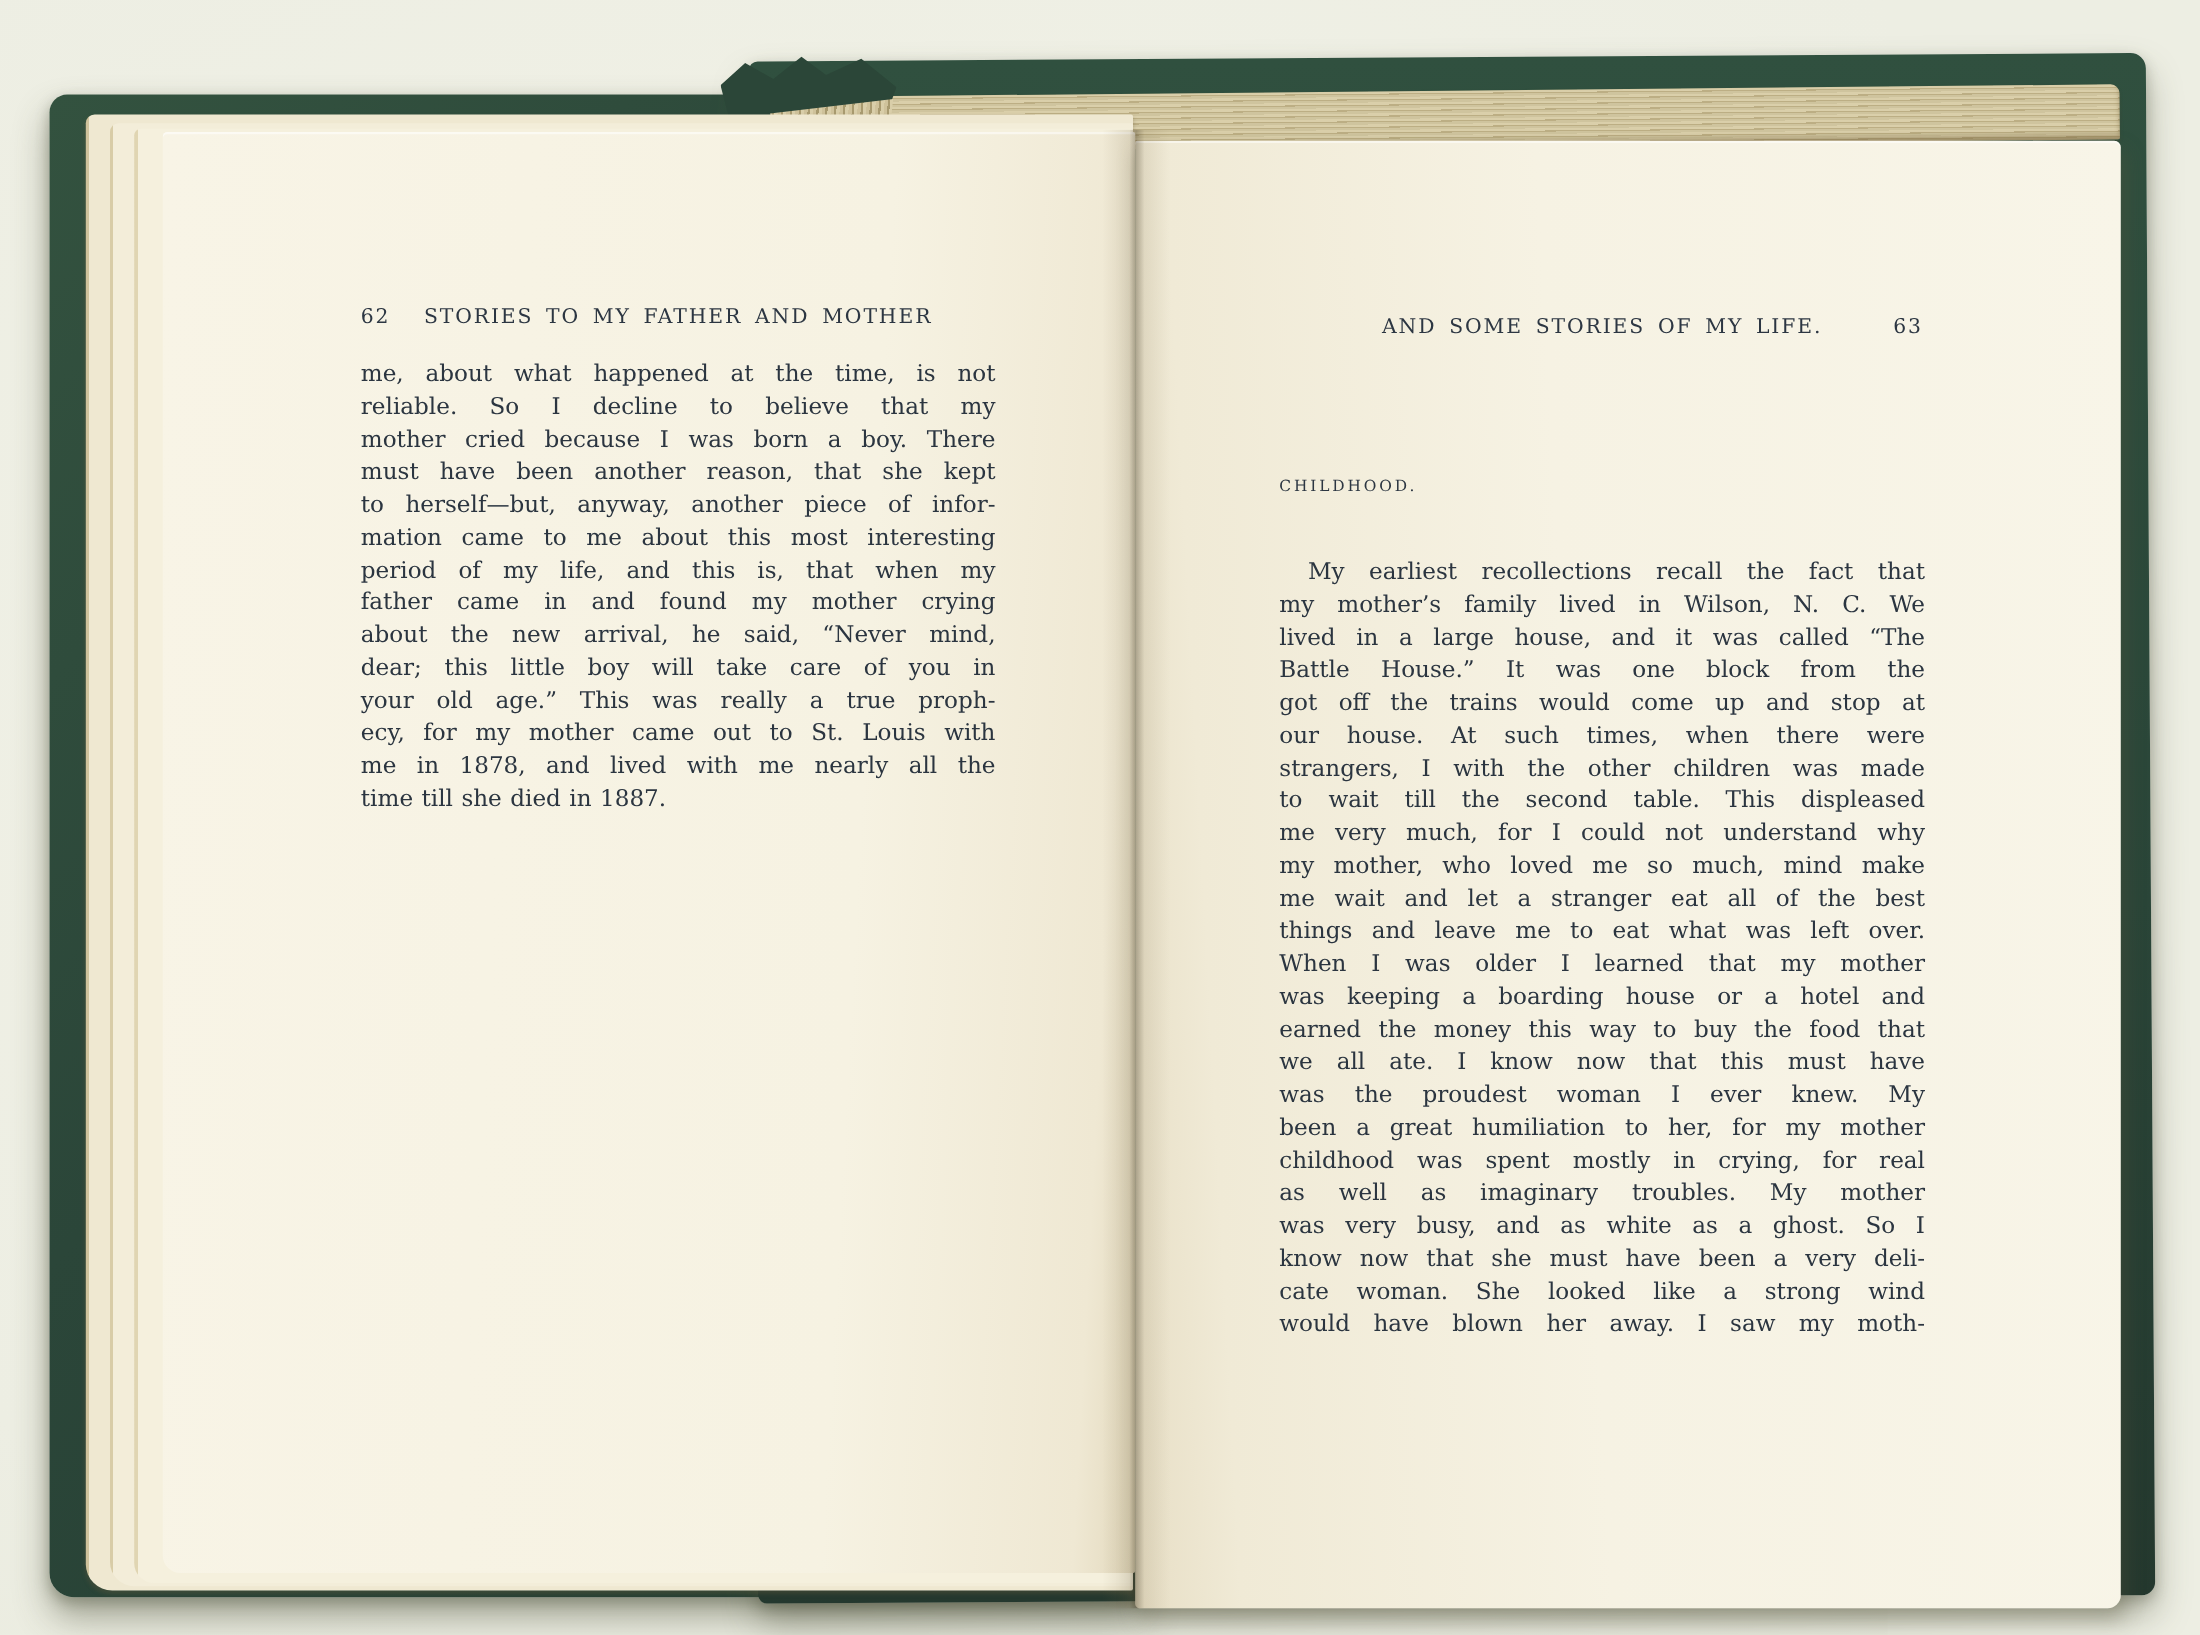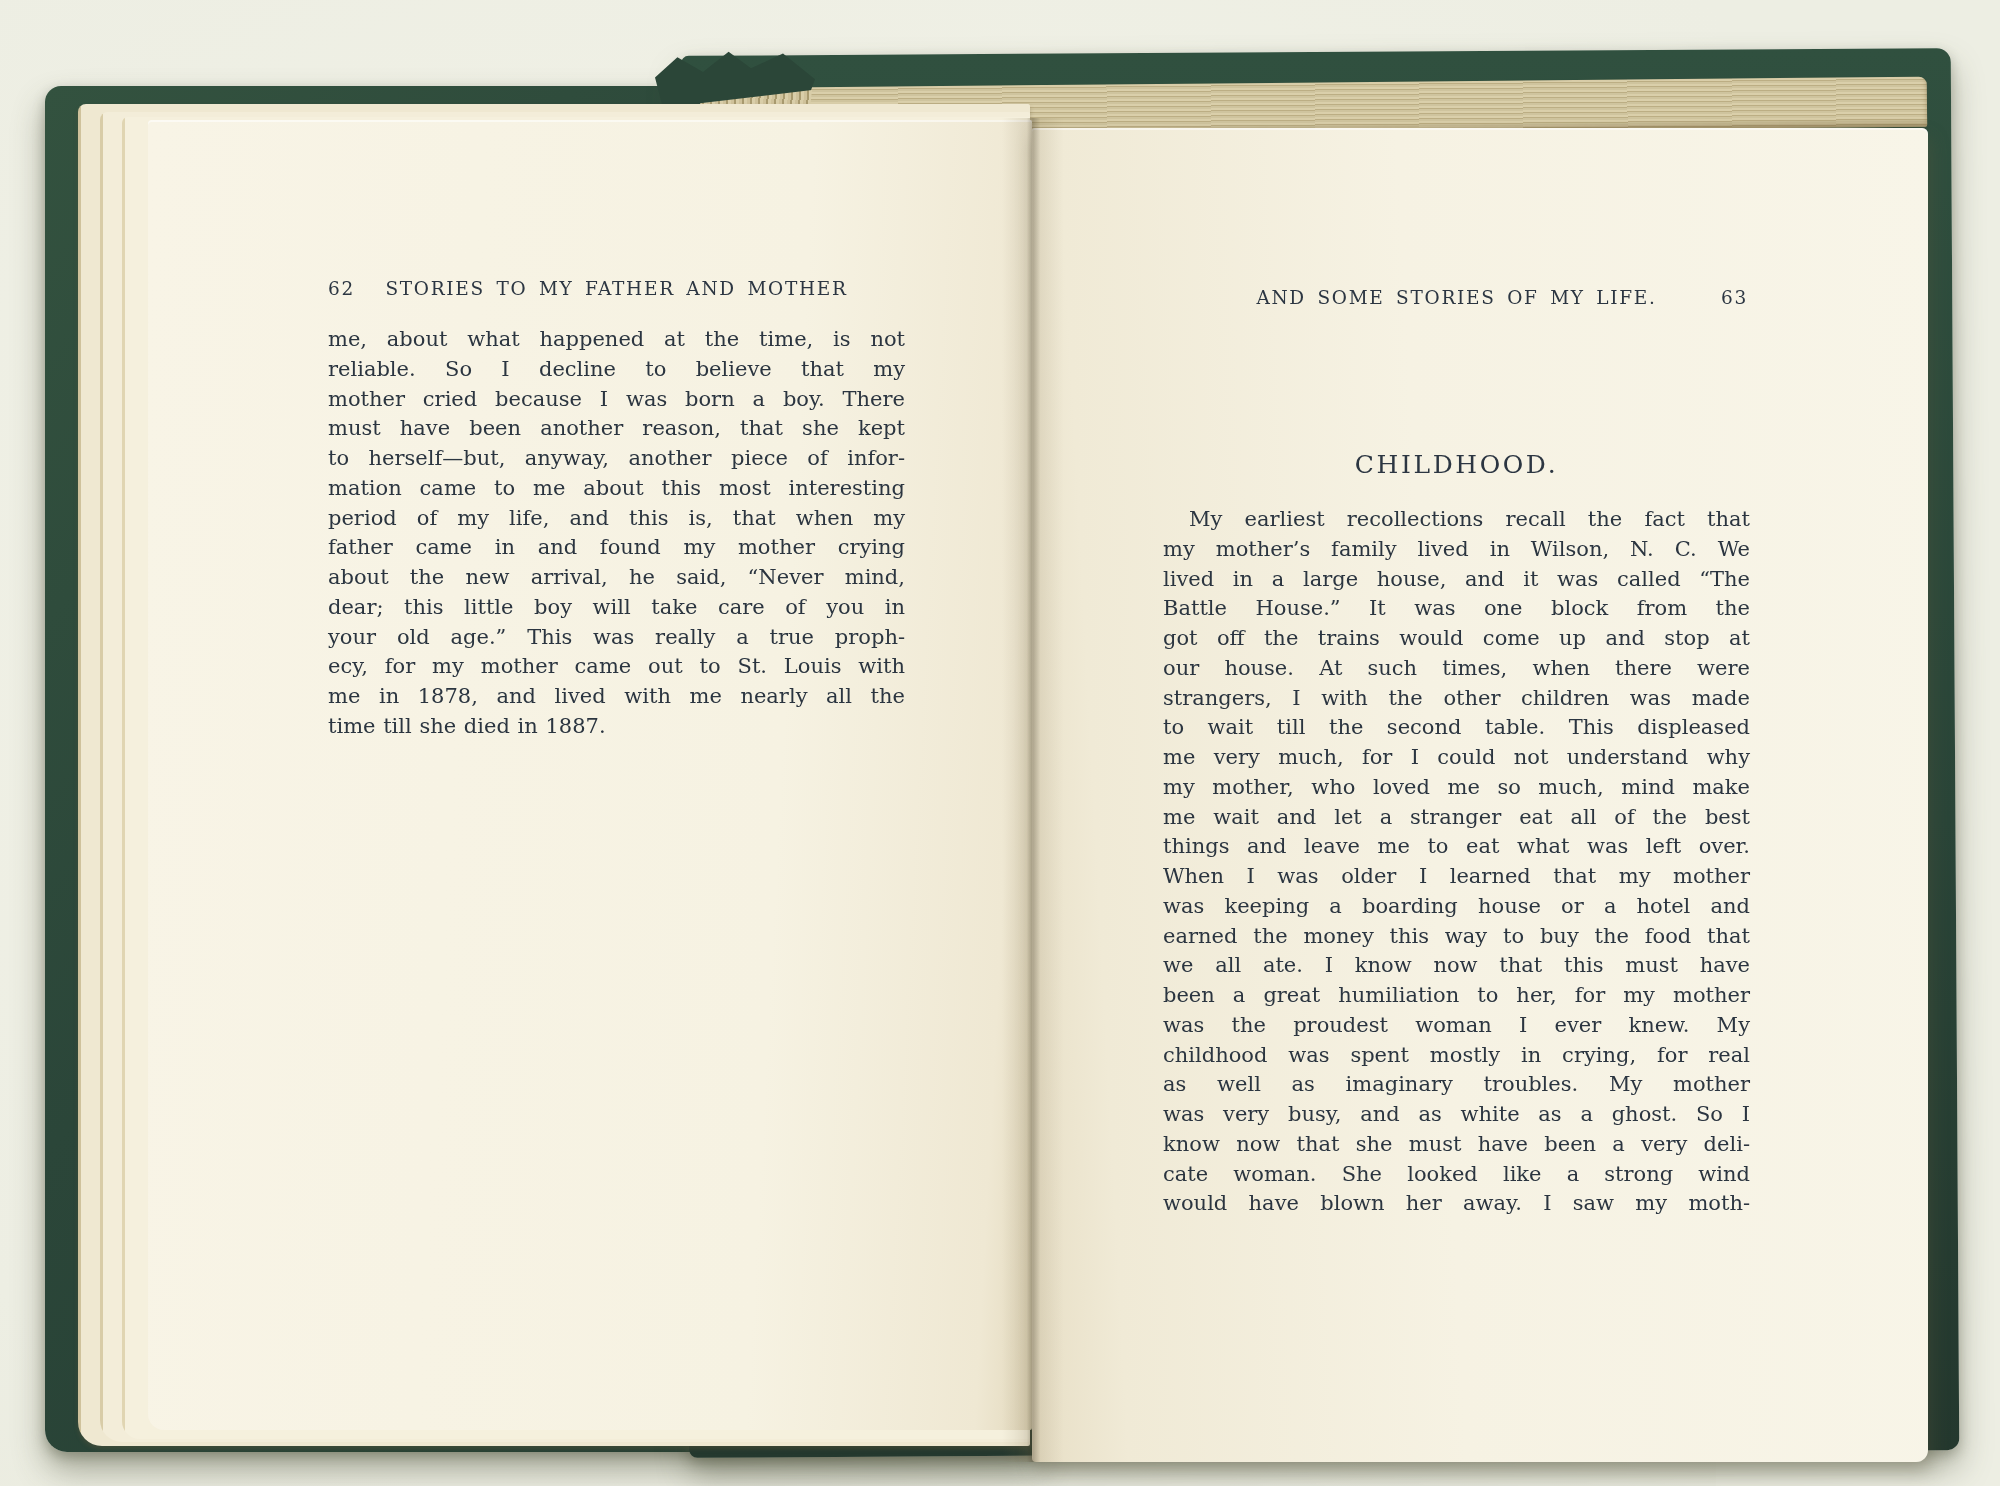--- a/index.html
+++ b/index.html
@@ -76,22 +76,22 @@
   
   .header-row { position:absolute; height:26px; color:#2c3642;
     font-size:18.5px; letter-spacing:1.7px; word-spacing:4px; }
   .header-row .rtitle { position:absolute; left:0; right:0; text-align:center; white-space:nowrap; }
   .header-row .pnum-left  { position:absolute; left:0; }
   .header-row .pnum-right { position:absolute; right:2px; }
 
   .hdr-left  { left:180px; top:158px; width:577px; }
   .hdr-right { left:131px; top:159px; width:587px; }
 
-  .chapter { position:absolute; left:131px; top:322px; width:587px; text-align:center;
-    font-size:25px; letter-spacing:2.6px; color:#2c3642; }
+  .chapter { position:absolute; left:131px; top:306px; width:587px; 
+    font-size:14px; letter-spacing:2.6px; color:#2c3642; }
 
   .body-col { position:absolute; color:#2b3540; font-size:21px; }
   .body-left  { left:180px; top:205px; width:577px; }
   .body-right { left:131px; top:377px; width:587px; }
 
   .jline { height:29.75px; line-height:29.75px; text-align:justify; text-align-last:justify;
     word-spacing:1px; white-space:normal; }
   .jline.short  { text-align-last:left; }
   .jline.indent { text-indent:26px; }
 </style>
@@ -151,22 +151,22 @@
         <div class="jline">strangers, I with the other children was made</div>
         <div class="jline">to wait till the second table. This displeased</div>
         <div class="jline">me very much, for I could not understand why</div>
         <div class="jline">my mother, who loved me so much, mind make</div>
         <div class="jline">me wait and let a stranger eat all of the best</div>
         <div class="jline">things and leave me to eat what was left over.</div>
         <div class="jline">When I was older I learned that my mother</div>
         <div class="jline">was keeping a boarding house or a hotel and</div>
         <div class="jline">earned the money this way to buy the food that</div>
         <div class="jline">we all ate. I know now that this must have</div>
+        <div class="jline">was the proudest woman I ever knew. My</div>
         <div class="jline">been a great humiliation to her, for my mother</div>
-        <div class="jline">was the proudest woman I ever knew. My</div>
         <div class="jline">childhood was spent mostly in crying, for real</div>
         <div class="jline">as well as imaginary troubles. My mother</div>
         <div class="jline">was very busy, and as white as a ghost. So I</div>
         <div class="jline">know now that she must have been a very deli-</div>
         <div class="jline">cate woman. She looked like a strong wind</div>
         <div class="jline">would have blown her away. I saw my moth-</div>
       </div>
     </div>
 
     <div class="gutter"></div>

